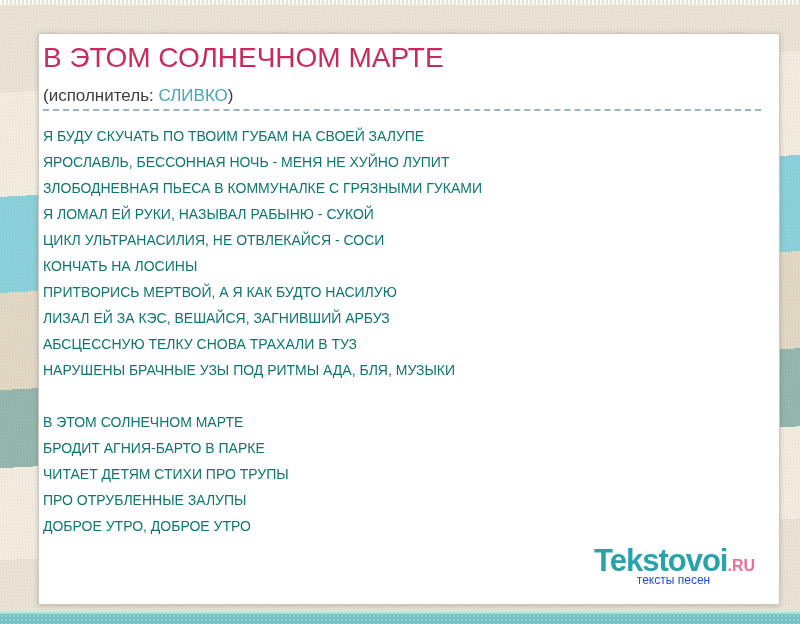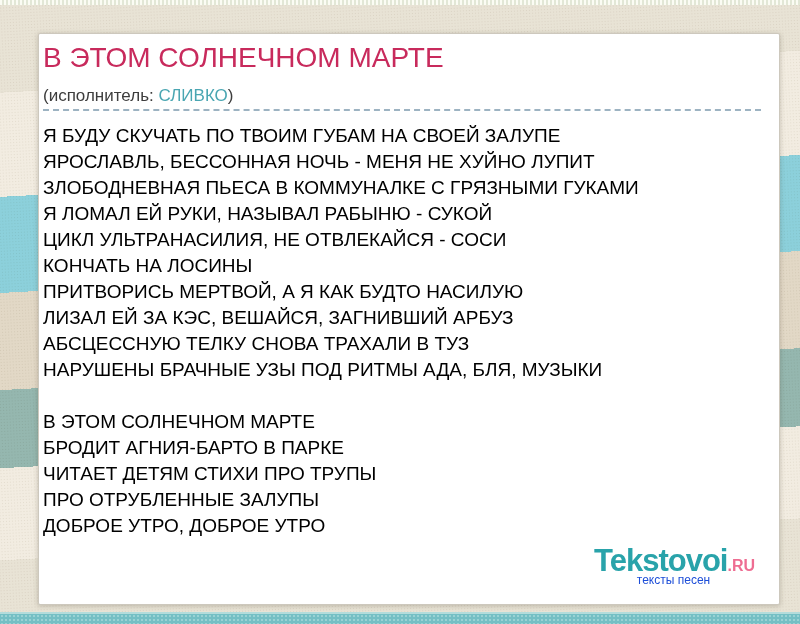--- a/index.html
+++ b/index.html
@@ -80,23 +80,23 @@
   .artist-name { color: #4aa6b2; cursor: pointer; text-decoration: none; }
 
   .separator {
     margin-top: 3px;
     border-bottom: 2px dashed #9db3c2;
     height: 0;
   }
 
   .lyrics {
     margin-top: 12px;
-    font-size: 19px;
+    font-size: 14px;
     line-height: 26px;
-    color: #000000;
+    color: #0f766e;
   }
   .lyric-line { white-space: nowrap; }
   .verse-gap { height: 26px; }
 
   .site-logo {
     position: absolute;
     right: 24px; bottom: 18px;
     text-align: right;
     cursor: pointer;
     line-height: 1;

